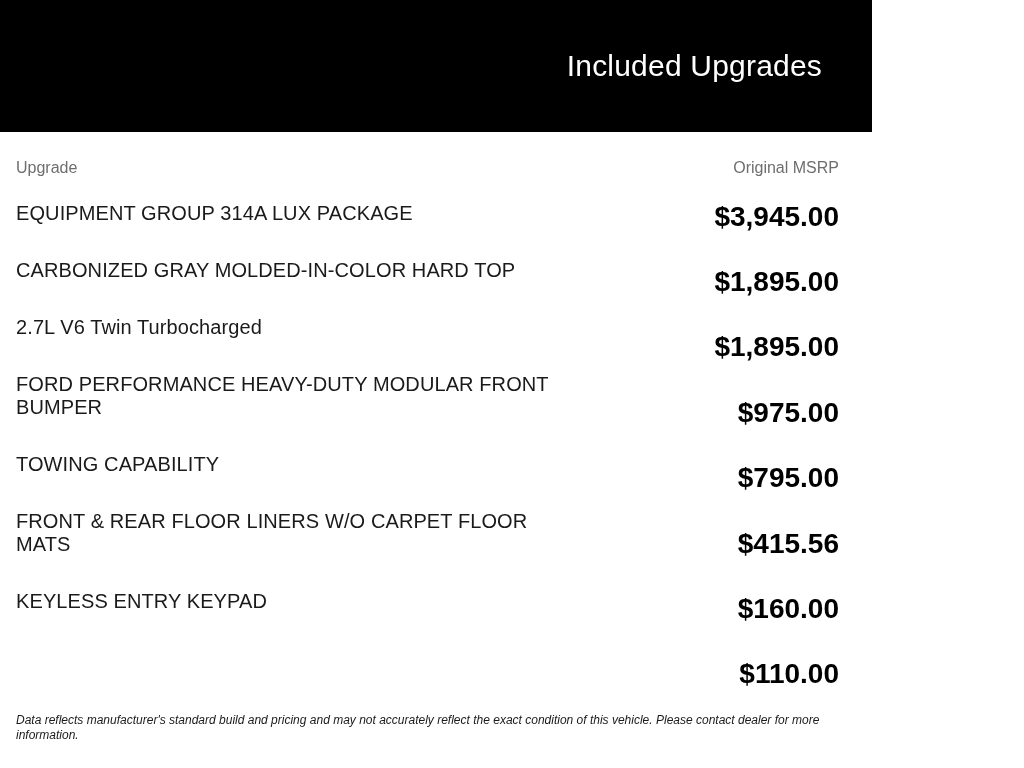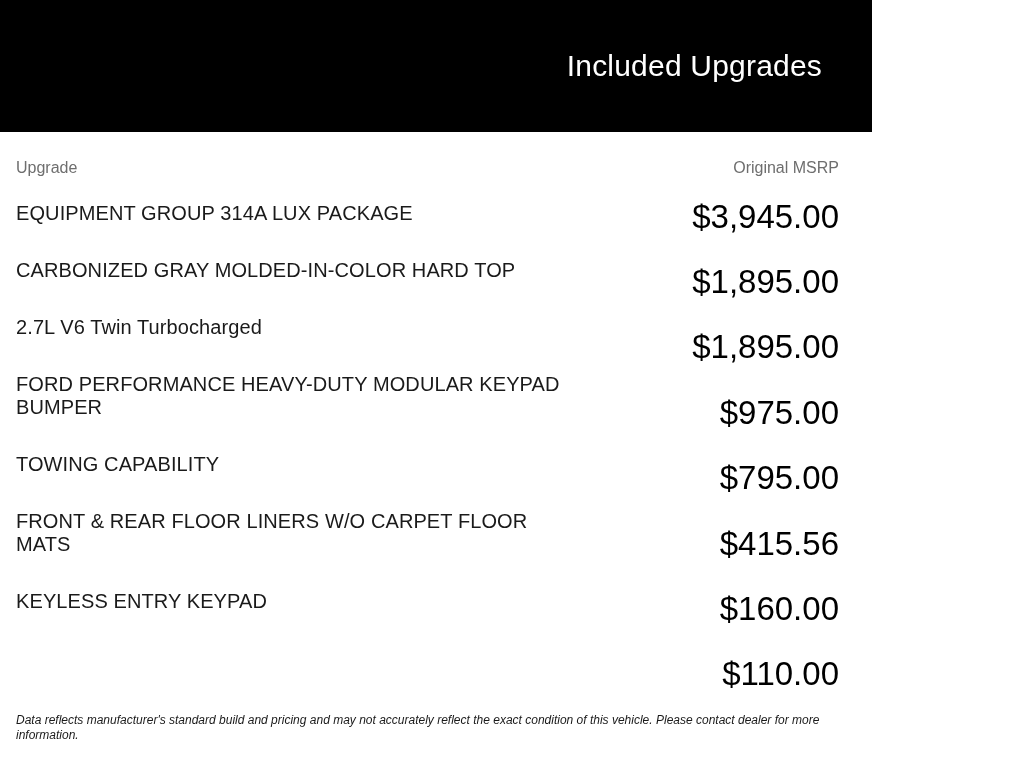--- a/index.html
+++ b/index.html
@@ -67,22 +67,22 @@
   .prices-col {
     padding-top: 6px;
     display: flex;
     flex-direction: column;
   }
   .upgrade-price {
     height: 65.4px;
     display: flex;
     align-items: center;
     justify-content: flex-end;
-    font-size: 33px;
-    font-weight: 400;
+    font-size: 28px;
+    font-weight: 700;
     color: var(--price-black, #000000);
     text-align: right;
   }
   .disclaimer {
     margin-top: 6px;
     font-size: 12px;
     font-style: italic;
     line-height: 15px;
     color: var(--text-dark, #1a1a1a);
   }
@@ -101,21 +101,21 @@
     <div class="labels-row">
       <span class="col-label">Upgrade</span>
       <span class="col-label">Original MSRP</span>
     </div>
 
     <div class="table-row">
       <div class="names-col" id="names-col">
           <div class="upgrade-name">EQUIPMENT GROUP 314A LUX PACKAGE</div>
           <div class="upgrade-name">CARBONIZED GRAY MOLDED-IN-COLOR HARD TOP</div>
           <div class="upgrade-name">2.7L V6 Twin Turbocharged</div>
-          <div class="upgrade-name">FORD PERFORMANCE HEAVY-DUTY MODULAR KEYPAD BUMPER</div>
+          <div class="upgrade-name">FORD PERFORMANCE HEAVY-DUTY MODULAR FRONT BUMPER</div>
           <div class="upgrade-name">TOWING CAPABILITY</div>
           <div class="upgrade-name">FRONT &amp; REAR FLOOR LINERS W/O CARPET FLOOR MATS</div>
           <div class="upgrade-name">KEYLESS ENTRY KEYPAD</div>
         </div>
       <div class="prices-col" id="prices-col">
           <div class="upgrade-price">$3,945.00</div>
           <div class="upgrade-price">$1,895.00</div>
           <div class="upgrade-price">$1,895.00</div>
           <div class="upgrade-price">$975.00</div>
           <div class="upgrade-price">$795.00</div>

